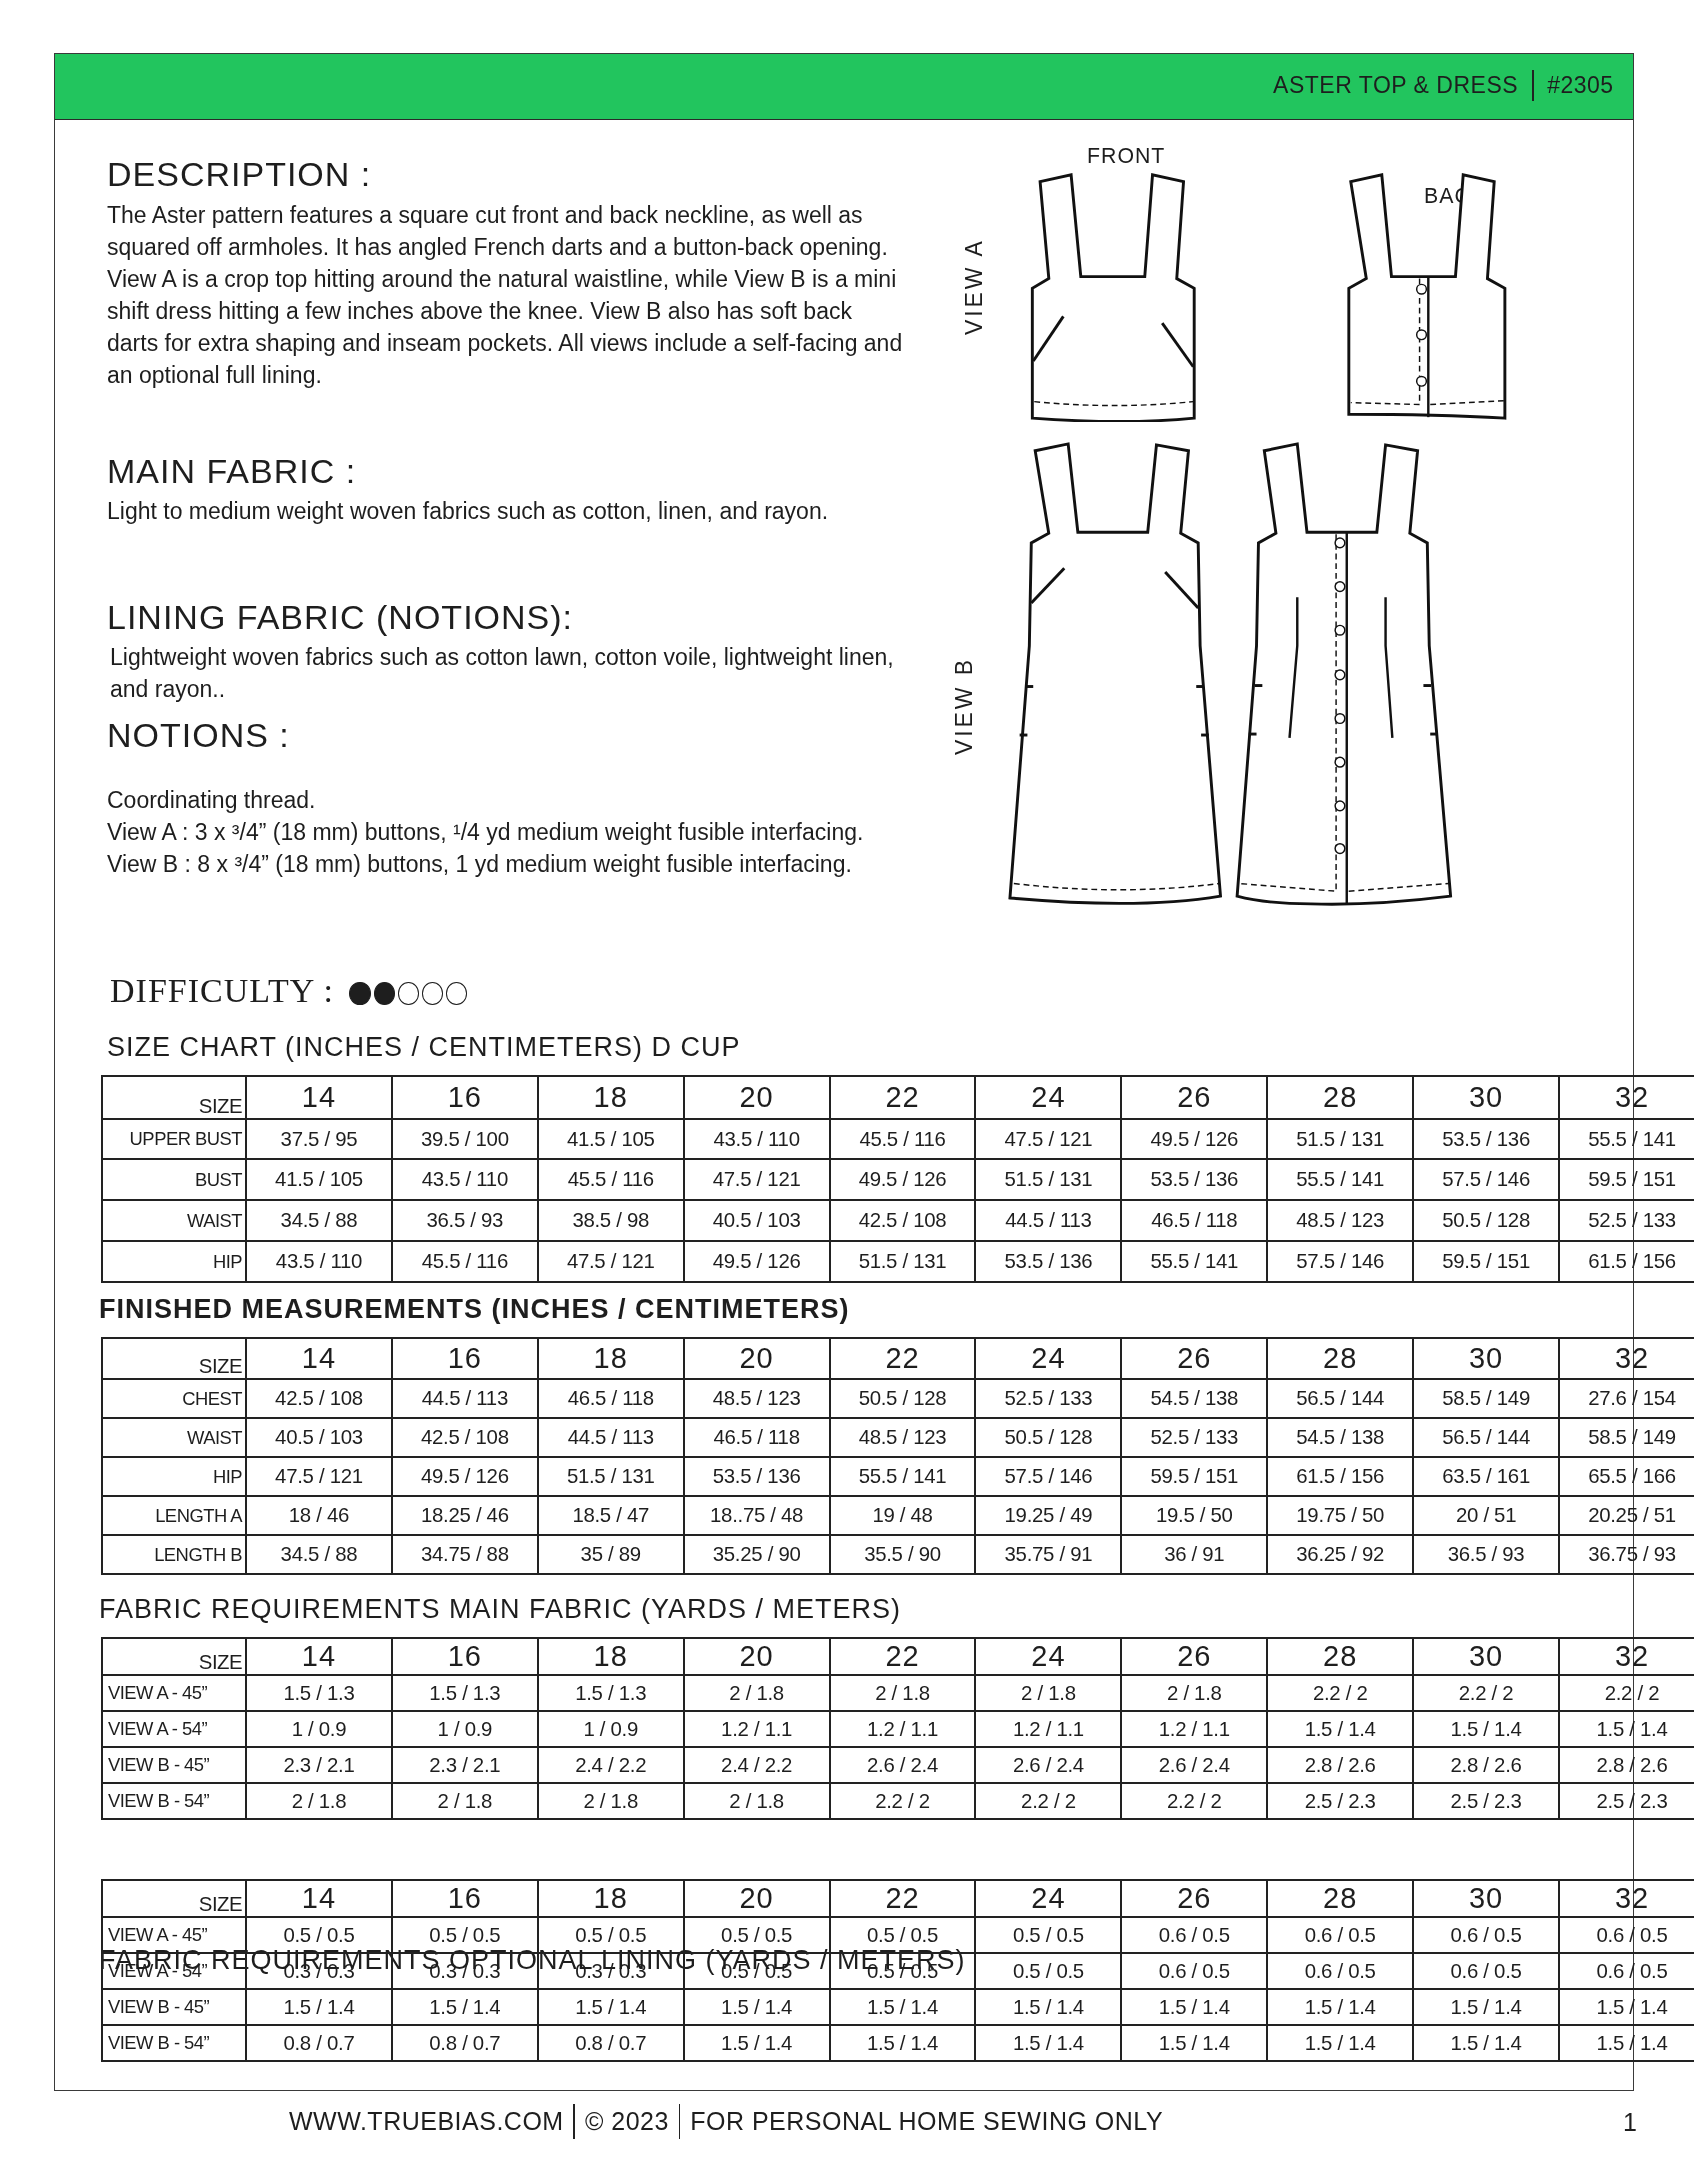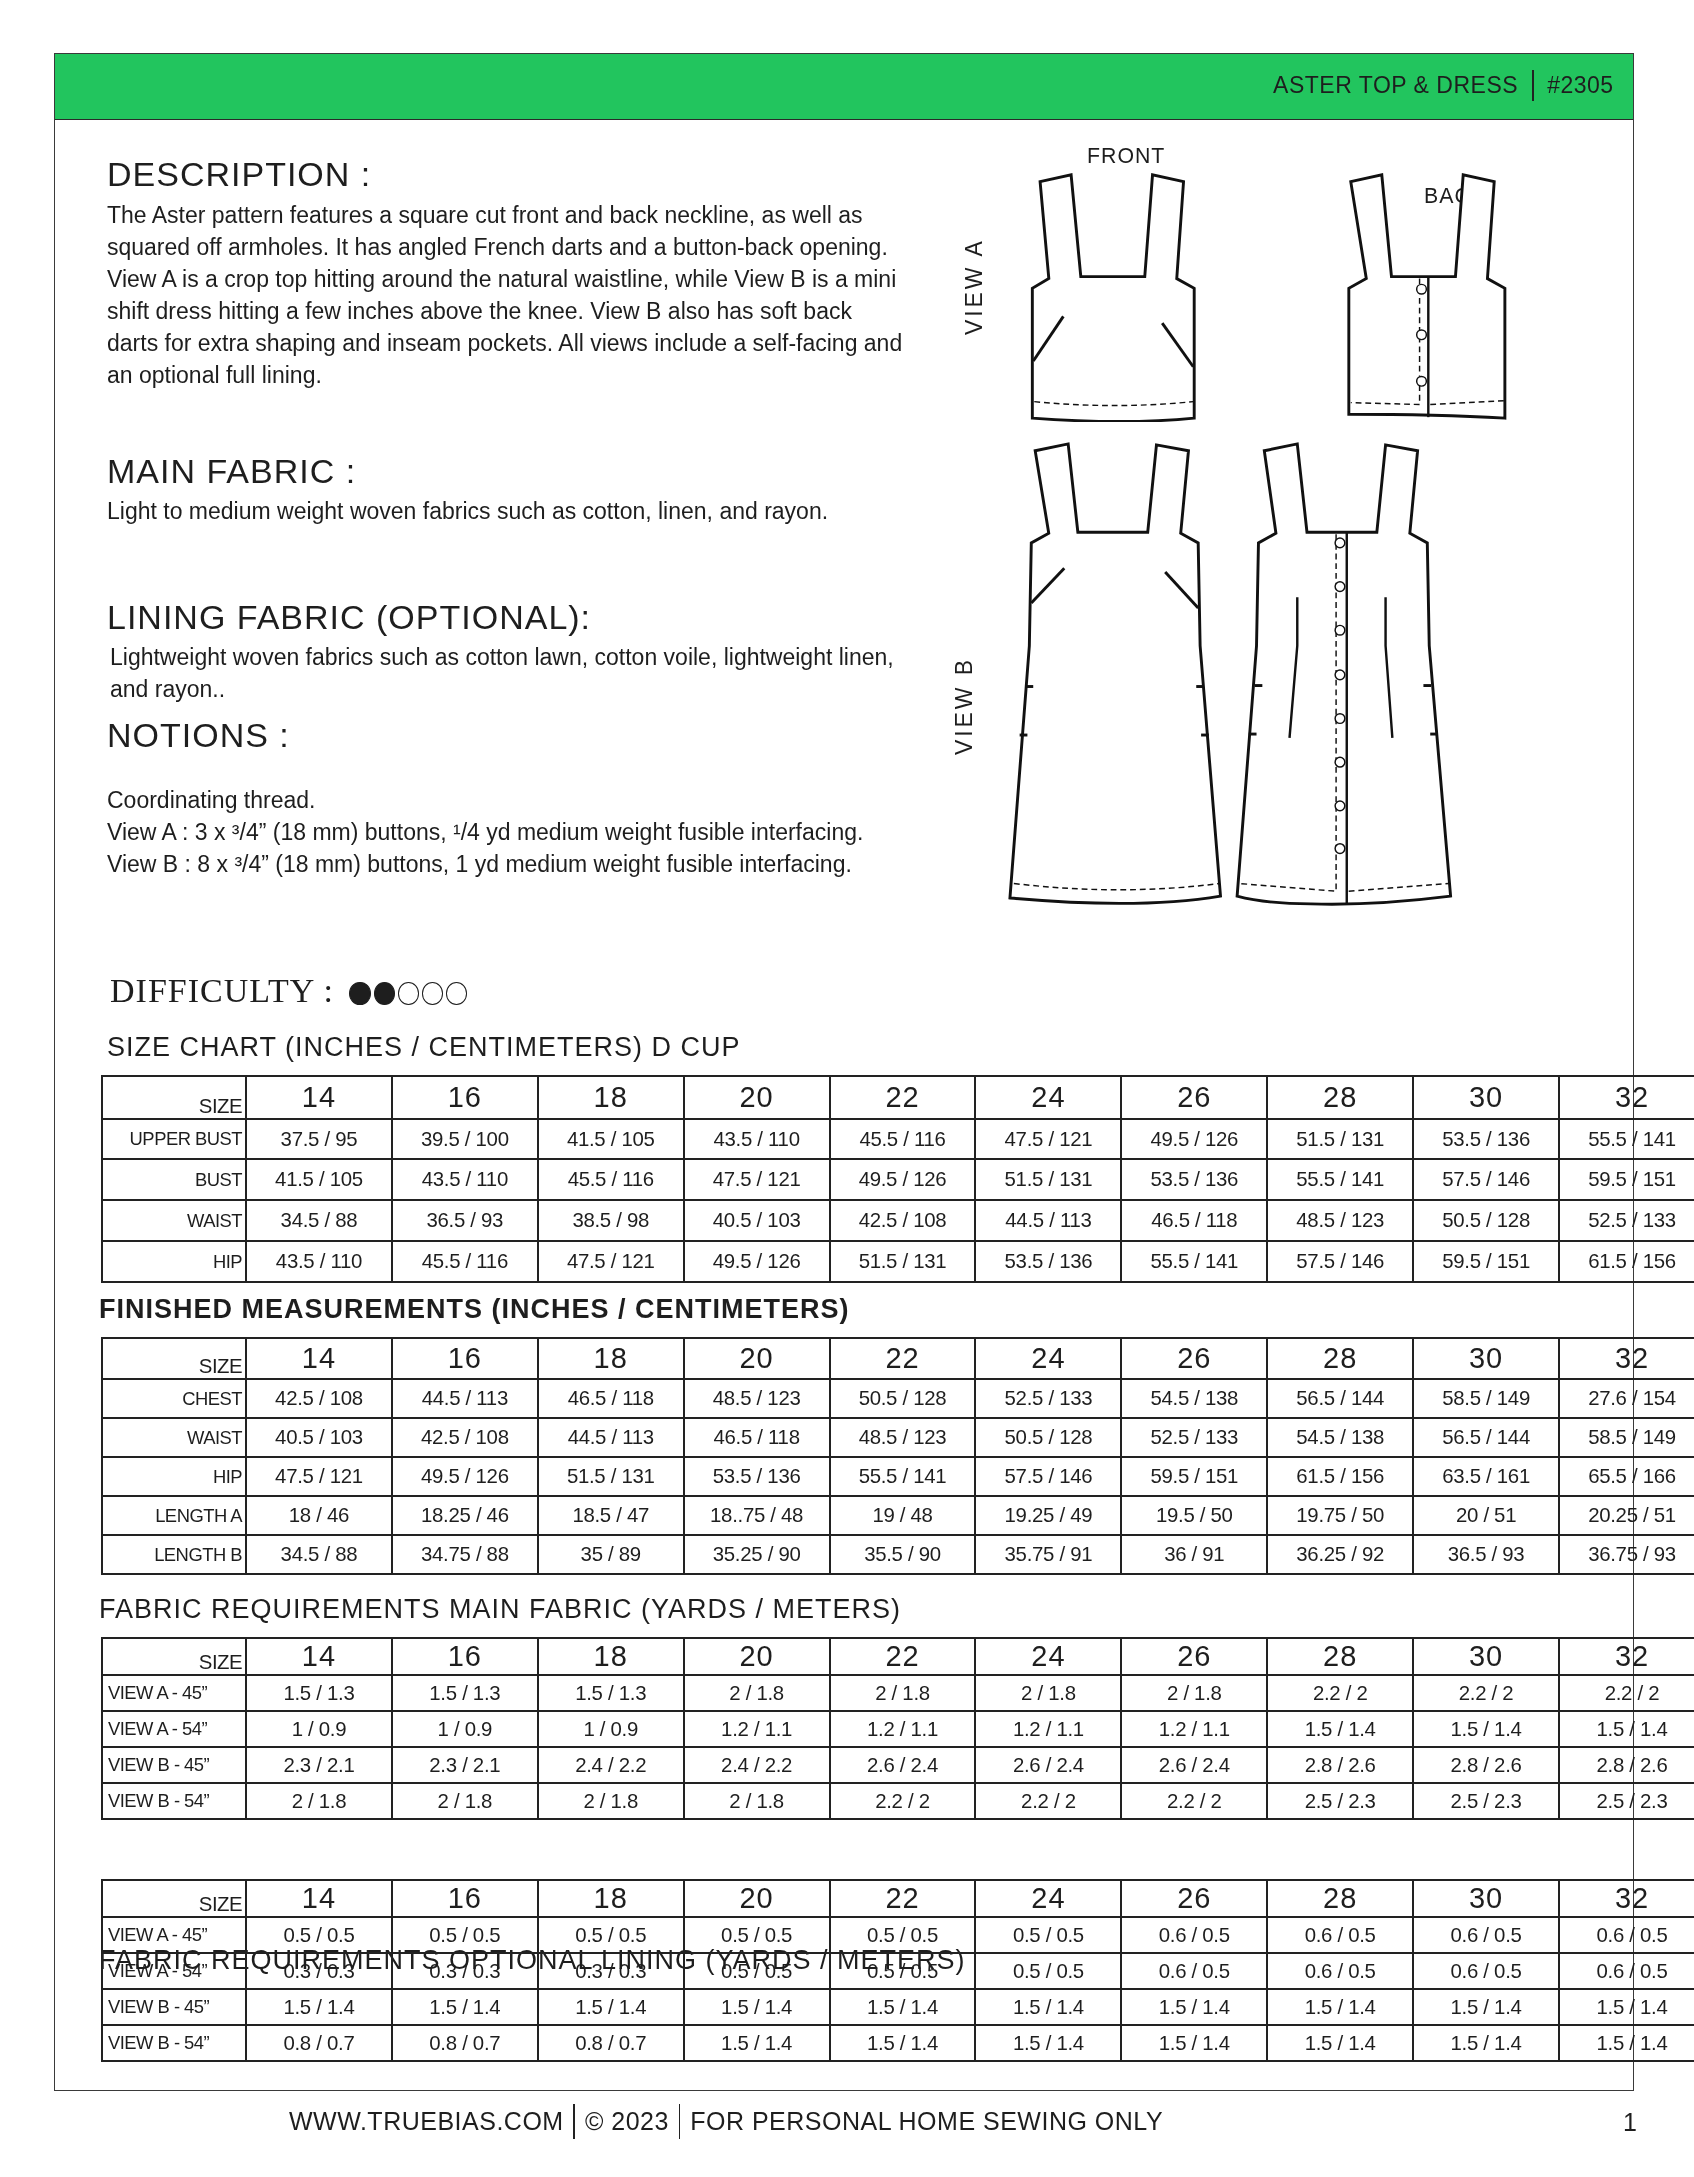--- a/index.html
+++ b/index.html
@@ -40,21 +40,21 @@
     </div>
   </div>
 </div>
 
 <h2 class="section-h" style="top:155px;">DESCRIPTION :</h2>
 <p class="para" style="top:199px;">The Aster pattern features a square cut front and back neckline, as well as squared off armholes. It has angled French darts and a button-back opening. View A is a crop top hitting around the natural waistline, while View B is a mini shift dress hitting a few inches above the knee. View B also has soft back darts for extra shaping and inseam pockets. All views include a self-facing and an optional full lining.</p>
 
 <h2 class="section-h" style="top:452px;">MAIN FABRIC :</h2>
 <p class="para" style="top:495px;">Light to medium weight woven fabrics such as cotton, linen, and rayon.</p>
 
-<h2 class="section-h" style="top:598px;">LINING FABRIC (OPTIONAL):</h2>
+<h2 class="section-h" style="top:598px;">LINING FABRIC (NOTIONS):</h2>
 <p class="para" style="top:641px; left:110px;">Lightweight woven fabrics such as cotton lawn, cotton voile, lightweight linen, and rayon..</p>
 
 <h2 class="section-h" style="top:716px;">NOTIONS :</h2>
 <div class="para" style="top:784px;">
   <div>Coordinating thread.</div>
   <div>View A : 3 x ³/4” (18 mm) buttons, ¹/4 yd medium weight fusible interfacing.</div>
   <div>View B : 8 x ³/4” (18 mm) buttons, 1 yd medium weight fusible interfacing.</div>
 </div>
 
 <div class="difficulty">

